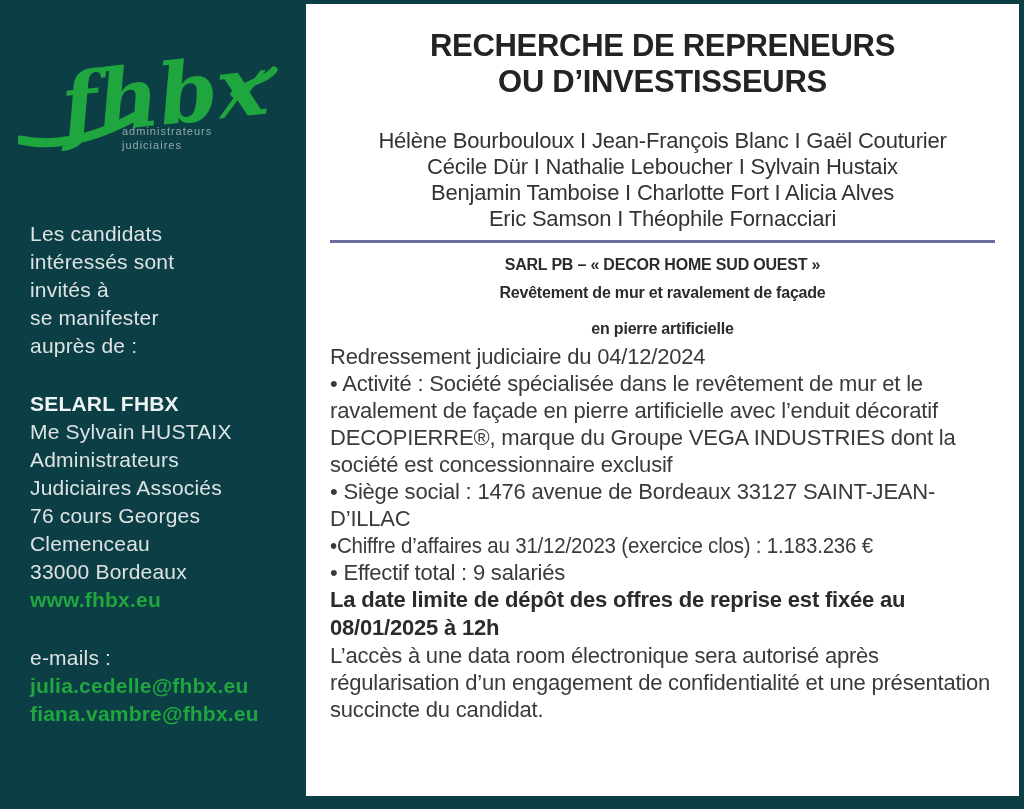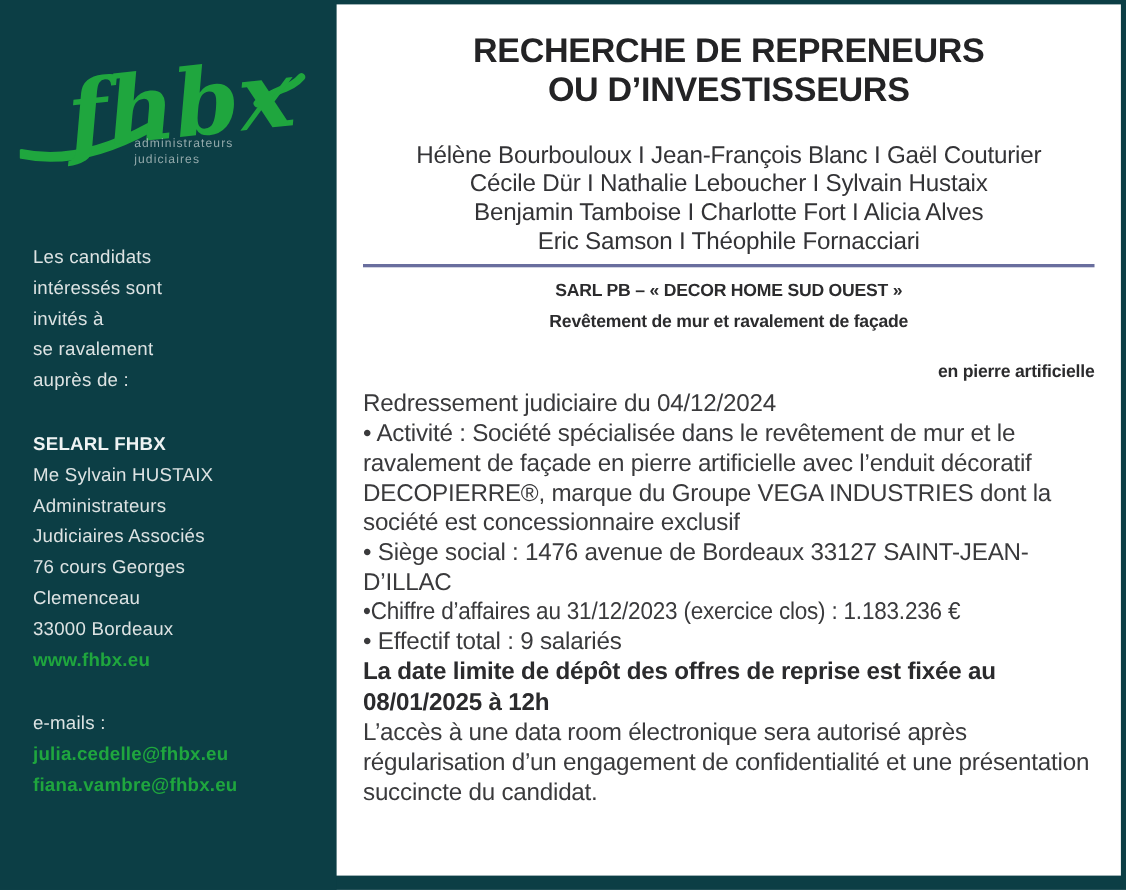--- a/index.html
+++ b/index.html
@@ -16,21 +16,21 @@
     background:#0c3e45; color:#dde3e3;
   }
   .logo-wrap { position:absolute; left:18px; top:42px; width:260px; height:135px; }
   .logo-svg { position:absolute; left:0; top:0; }
   .logo-tagline {
     position:absolute; left:104px; top:82px;
     font-size:11px; line-height:14px; color:#93a9ab; letter-spacing:1px;
   }
   .sidebar-text {
     position:absolute; left:30px; top:220px;
-    font-size:17px; line-height:28px; letter-spacing:0.2px;
+    font-size:21px; line-height:28px; letter-spacing:0.2px;
   }
   .sb-line { white-space:nowrap; }
   .sb-gap { height:30px; }
   .sb-bold { font-weight:bold; color:#eef3f3; }
   .green-link {
     display:block; color:#1fa63e; font-weight:bold;
     text-decoration:none; white-space:nowrap;
   }
 
   
@@ -46,21 +46,21 @@
   }
   .names {
     margin-top:28px; text-align:center;
     font-size:22px; line-height:26px; color:#333336; letter-spacing:-0.2px;
   }
   .divider { margin-top:8px; height:3px; background:#696e9e; }
   .company {
     margin-top:8px; text-align:center; font-weight:bold;
     font-size:16px; line-height:28px; color:#2b2b2d; letter-spacing:-0.2px;
   }
-  .company-sub { margin-top:18px;text-align:right; }
+  .company-sub { margin-top:8px; }
   .bodycopy { font-size:22px; line-height:27px; letter-spacing:-0.2px; }
   .bodycopy p { margin:0; }
   .p-procedure { margin-top:12px; }
   .p-item { margin-top:8px; }
   .p-condensed { transform:scaleX(0.93); transform-origin:0 50%; width:107%; white-space:nowrap; }
   .p-deadline { margin-top:18px; font-weight:bold; color:#2b2b2d; line-height:28px; }
   .p-dataroom { margin-top:20px; }
 </style>
 </head>
 <body>
@@ -76,21 +76,21 @@
     <div class="logo-tagline">
       <div>administrateurs</div>
       <div>judiciaires</div>
     </div>
   </div>
 
   <div class="sidebar-text">
     <div class="sb-line">Les candidats</div>
     <div class="sb-line">intéressés sont</div>
     <div class="sb-line">invités à</div>
-    <div class="sb-line">se ravalement</div>
+    <div class="sb-line">se manifester</div>
     <div class="sb-line">auprès de :</div>
 
     <div class="sb-gap"></div>
 
     <div class="sb-line sb-bold">SELARL FHBX</div>
     <div class="sb-line">Me Sylvain HUSTAIX</div>
     <div class="sb-line">Administrateurs</div>
     <div class="sb-line">Judiciaires Associés</div>
     <div class="sb-line">76 cours Georges</div>
     <div class="sb-line">Clemenceau</div>

